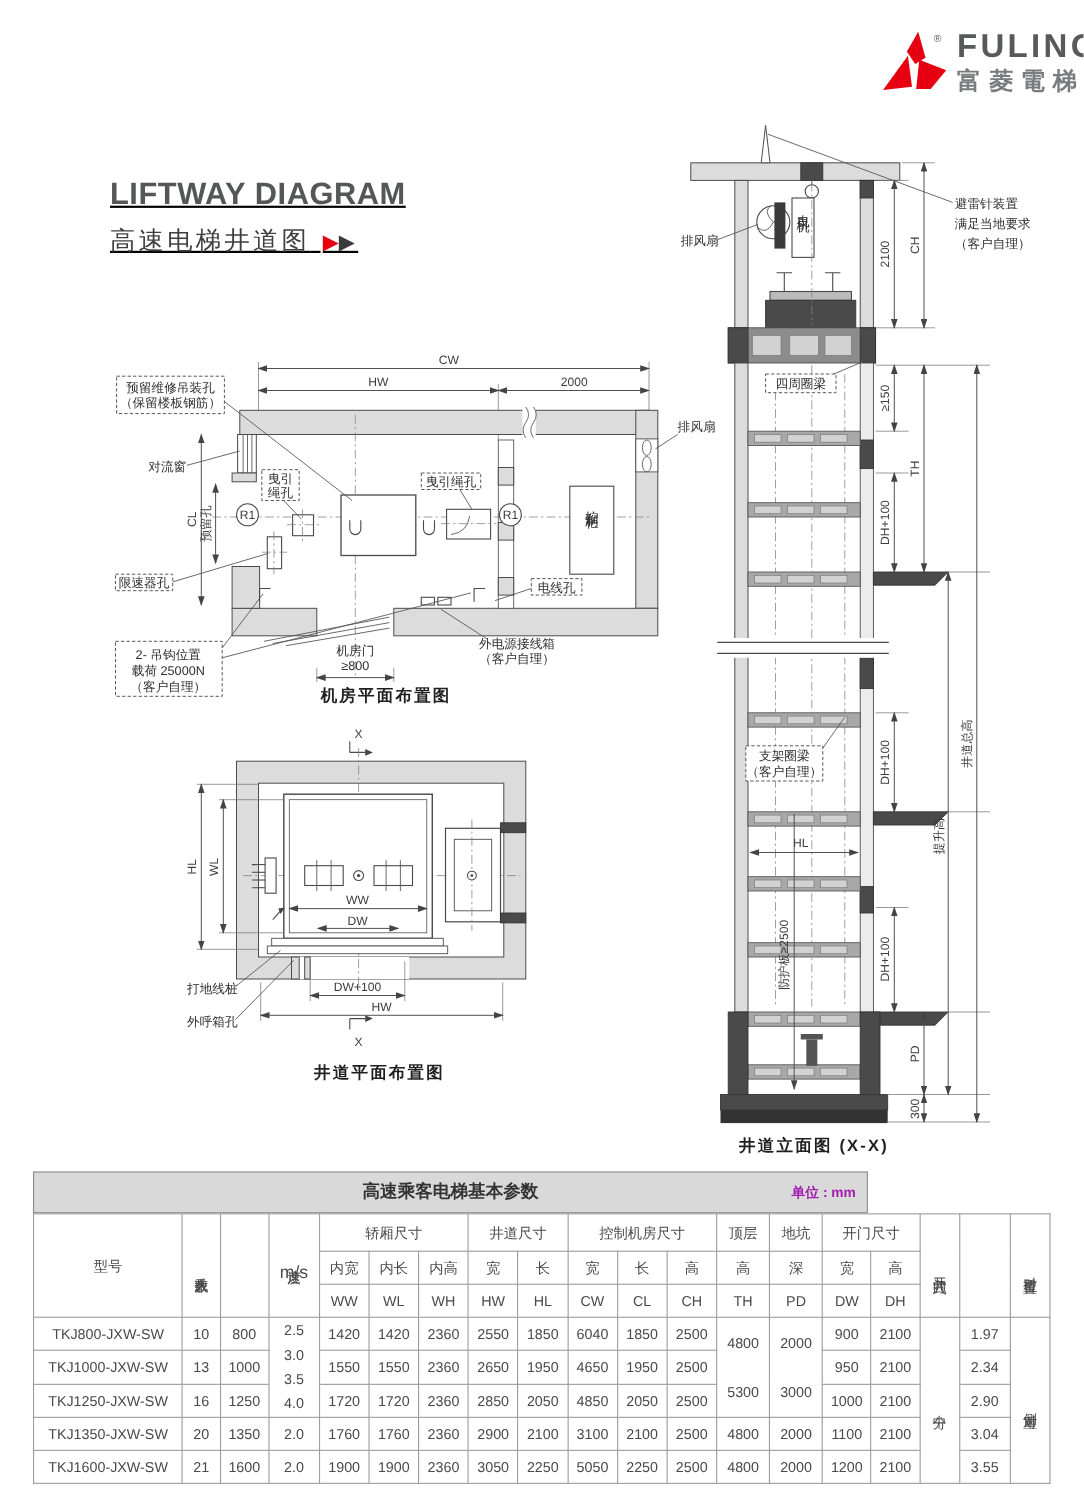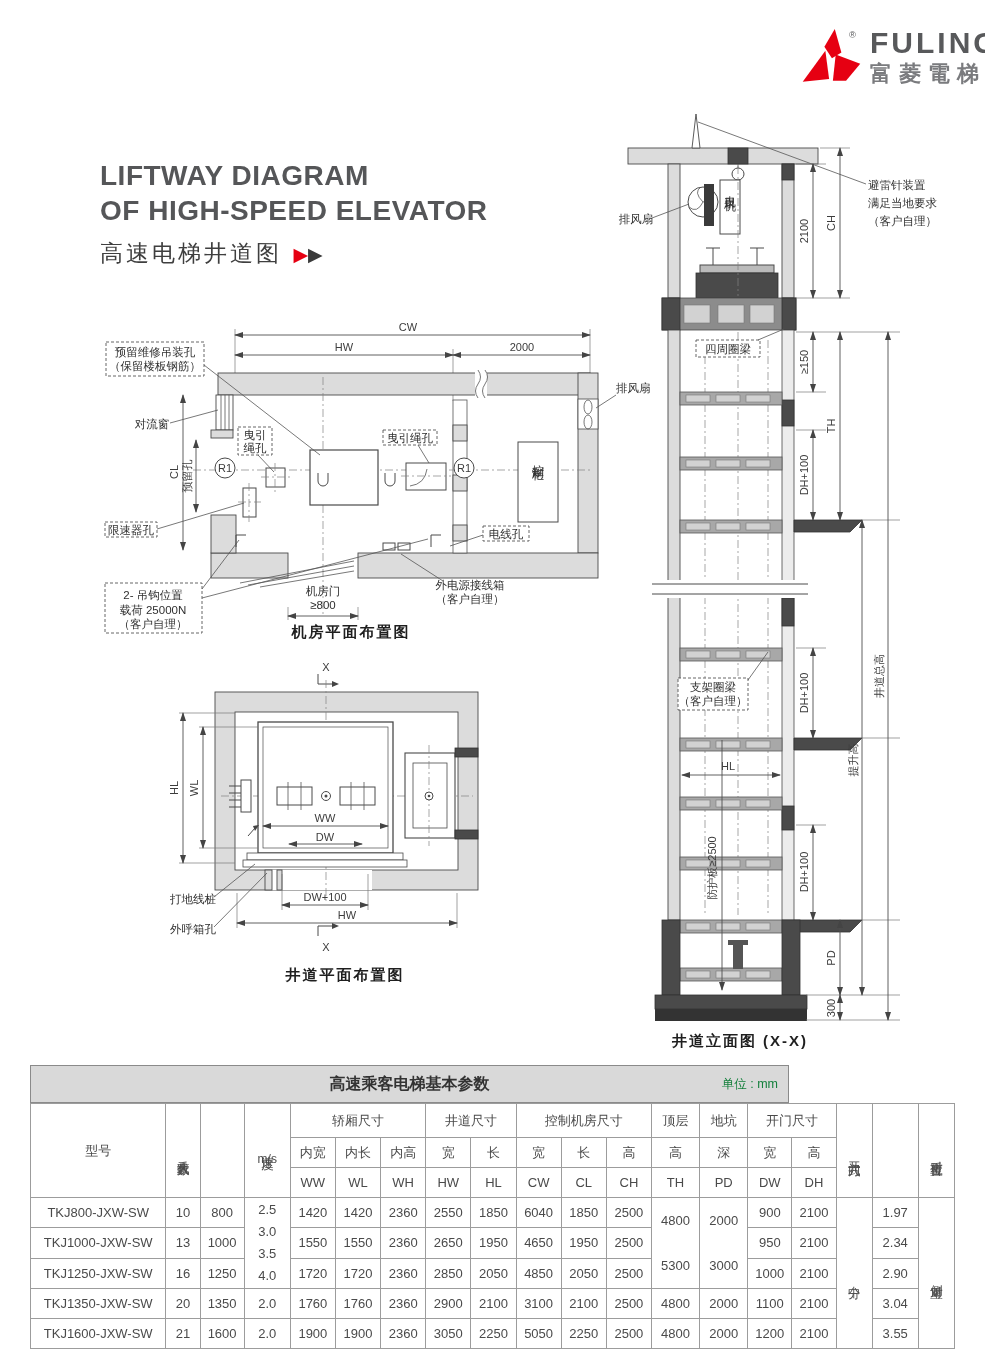--- a/index.html
+++ b/index.html
@@ -6,21 +6,21 @@
   body{width:985px;height:1357px;background:#fff;font-family:"Liberation Sans",sans-serif;}
   .page{position:relative;width:985px;height:1357px;overflow:hidden;background:#ffffff;}
   svg text{font-family:"Liberation Sans",sans-serif;}
   
   .logo{position:absolute;left:798px;top:26px;display:flex;align-items:flex-start;}
   .logo-mark{width:66px;height:70px;}
   .logo-text{margin-left:6px;}
   .logo-en{font-size:30px;font-weight:bold;color:#58595b;letter-spacing:3px;line-height:34px;}
   .logo-cn{font-size:22px;font-weight:bold;color:#7a7b7e;letter-spacing:7px;line-height:28px;}
   
-  .titleblock{position:absolute;left:100px;top:158px;}
+  .titleblock{position:absolute;left:100px;top:158px;text-decoration:underline;}
   .t1{font-size:28px;font-weight:bold;color:#555658;line-height:35px;letter-spacing:0.5px;}
   .t2{font-size:23px;color:#3f3f3f;margin-top:10px;letter-spacing:3px;}
   .arr{font-size:19px;margin-left:2px;}
   .arr.red{color:#e60012;}
   .arr.dark{color:#3a3a3a;margin-left:-3px;}
   
   .diagA{position:absolute;left:98px;top:315px;}
   .diagB{position:absolute;left:105px;top:660px;}
   .diagC{position:absolute;left:600px;top:100px;}
   .wl{fill:#dcdcdc;stroke:#4a4a4a;stroke-width:0.9;}
@@ -35,21 +35,21 @@
   .ext{stroke:#7a7a7a;stroke-width:0.7;fill:none;}
   .dbox{fill:#ffffff;stroke:#555;stroke-width:0.9;stroke-dasharray:3 2;}
   .dt{font-size:11px;fill:#3c3c3c;}
   .lbl{font-size:11.5px;fill:#2f2f2f;}
   .cap{font-size:15px;font-weight:bold;fill:#1f1f1f;letter-spacing:2px;}
   .vt{writing-mode:vertical-rl;text-orientation:upright;font-size:12px;fill:#2f2f2f;letter-spacing:2px;}
   
   .paramtable{position:absolute;left:30px;top:1065px;width:759px;}
   .ttl{background:#d9d9d9;border:1px solid#8a8a8a;height:36px;position:relative;text-align:center;
        font-size:16px;font-weight:bold;color:#333;line-height:36px;}
-  .unit{position:absolute;right:10px;top:0;font-size:12.5px;font-weight:normal;color:#15803d;}
+  .unit{position:absolute;right:10px;top:0;font-size:12.5px;font-weight:bold;color:#a21caf;}
   table.spec{border-collapse:collapse;table-layout:fixed;width:925px;}
   table.spec td,table.spec th{border:1px solid #9c9c9c;text-align:center;color:#4a4a4a;
        font-size:13px;padding:0;font-weight:normal;overflow:hidden;}
   tr.h1{height:34px;} tr.h2{height:30px;margin-left:44px;} tr.h3{height:30px;} tr.br{height:30px;}
   td.model{font-weight:bold;color:#333;text-align:left;padding-left:8px;}
   .ml{white-space:pre-line;}
   .sp{line-height:22px;}
   .th2{line-height:45px;}
   .vcell div{writing-mode:vertical-lr;text-orientation:upright;display:inline-block;
        line-height:1.15;letter-spacing:1px;font-size:12.5px;}
@@ -67,21 +67,20 @@
       <text x="54" y="12" font-size="10" fill="#58595b">®</text>
     </svg>
     <div class="logo-text">
       <div class="logo-en">FULING</div>
       <div class="logo-cn">富菱電梯</div>
     </div>
   </div>
 
   <div class="titleblock">
     <div class="t1">LIFTWAY DIAGRAM</div>
-    <div class="t1">OF HIGH-SPEED ELEVATOR</div>
     <div class="t2">
       <span>高速电梯井道图</span>
       <span class="arr red">▶</span><span class="arr dark">▶</span>
     </div>
   </div>
 
   <svg class="diagA" width="570" height="335" viewBox="0 0 570 335">
     <defs>
       <marker id="mAe" markerWidth="9" markerHeight="6" refX="8" refY="3" orient="auto" markerUnits="userSpaceOnUse">
           <path d="M0,0 L9,3 L0,6 Z" fill="#444"></path>
@@ -550,21 +549,21 @@
           <col style="width:44px">
         <col style="width:36px">
           <col style="width:46px">
           <col style="width:36px">
       </colgroup>
       <tbody>
           <tr class="h1">
         <th rowspan="3">型号</th>
         <th rowspan="3" class="vcell"><div>乘载人数</div></th>
         <th rowspan="3"></th>
-        <th rowspan="3" class="vcell"><div>速度</div><br><span style="writing-mode:horizontal-tb;font-size:12px">m/s</span></th>
+        <th rowspan="3" class="vcell"><div>速度</div><br><span style="writing-mode:horizontal-tb;font-size:16px">m/s</span></th>
         <th colspan="3">轿厢尺寸</th>
         <th colspan="2">井道尺寸</th>
         <th colspan="3">控制机房尺寸</th>
         <th>顶层</th>
         <th>地坑</th>
         <th colspan="2">开门尺寸</th>
         <th rowspan="3" class="vcell"><div>开门方式</div></th>
         <th rowspan="3"></th>
         <th rowspan="3" class="vcell"><div>对重位置</div></th>
       </tr>

